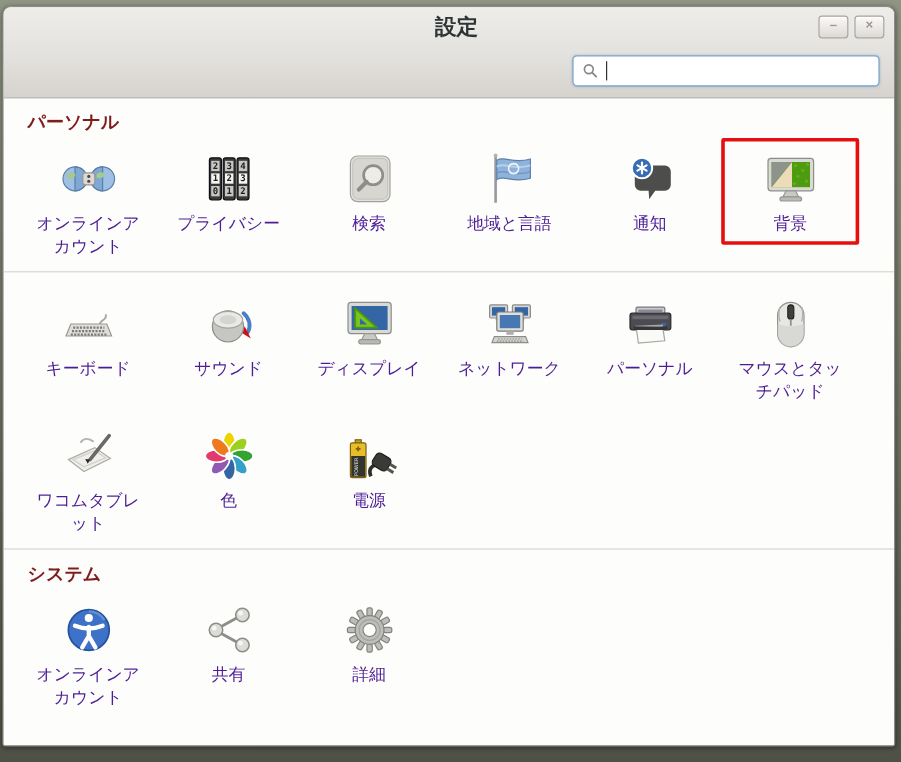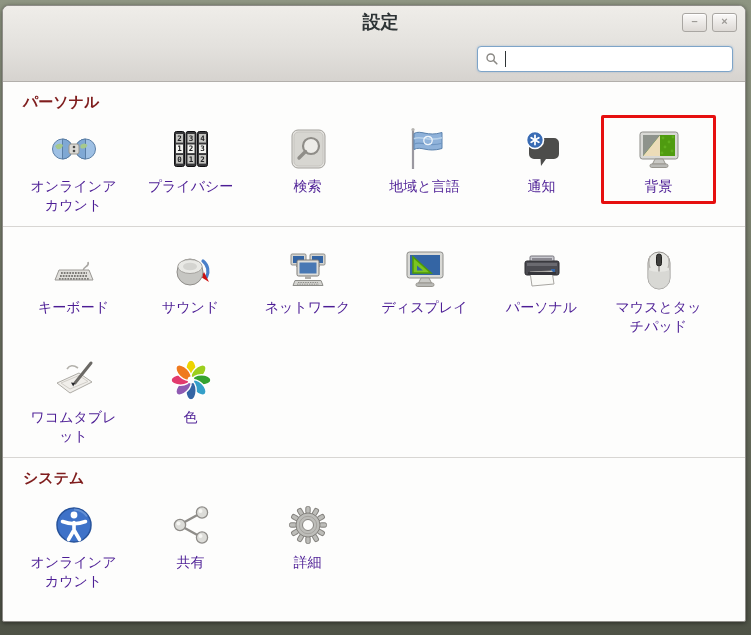--- a/index.html
+++ b/index.html
@@ -200,51 +200,51 @@
 <circle cx="23" cy="26" r="13" fill="#c6c6c2" stroke="#8f8d89"></circle>
 <ellipse cx="23" cy="20.5" rx="12.2" ry="7" fill="#e9e9e5" stroke="#a5a39f"></ellipse>
 <ellipse cx="23" cy="20.5" rx="7" ry="3.8" fill="#d4d4d0"></ellipse>
               </svg>
             </div>
             <div class="label">サウンド</div>
           </div>
           <div class="item">
             <div class="icon">
               <svg viewBox="0 0 48 48">
+<rect x="6" y="6" width="36" height="26" rx="2.5" fill="#d9d9d5" stroke="#8d8d89"></rect>
+<rect x="9" y="9" width="30" height="20" fill="#3465a4"></rect>
+<polygon points="12,11 12,27 30,27" fill="#7ac421" stroke="#4e9a06" stroke-width="1.5"></polygon>
+<polygon points="16,19.5 16,24.5 22,24.5" fill="#3465a4"></polygon>
+<path d="M20 32 h8 l2.5 5 h-13 z" fill="#c9c9c5" stroke="#98968f"></path>
+<rect x="15" y="37" width="18" height="3.5" rx="1.7" fill="#b9b9b5" stroke="#98968f"></rect>
+              </svg>
+            </div>
+            <div class="label">ディスプレイ</div>
+          </div>
+          <div class="item">
+            <div class="icon">
+              <svg viewBox="0 0 48 48">
 <rect x="7" y="8" width="15" height="11" rx="1.2" fill="#d4d4d0" stroke="#8d8d89"></rect>
 <rect x="9" y="10" width="11" height="7" fill="#3465a4"></rect>
 <rect x="26" y="8" width="15" height="11" rx="1.2" fill="#d4d4d0" stroke="#8d8d89"></rect>
 <rect x="28" y="10" width="11" height="7" fill="#3465a4"></rect>
 <rect x="12" y="19" width="5" height="2" fill="#b0aeaa"></rect>
                 <rect x="31" y="19" width="5" height="2" fill="#b0aeaa"></rect>
 <rect x="13" y="14" width="22" height="16" rx="1.6" fill="#dededa" stroke="#7d7b77"></rect>
 <rect x="15.5" y="16.5" width="17" height="11" fill="#4878b4"></rect>
 <rect x="21" y="30" width="6" height="3" fill="#b0aeaa"></rect>
 <path d="M11 34.5 h26 l2 5 h-30 z" fill="#d4d4d0" stroke="#8d8d89"></path>
 <path d="M14 36.5 h20 M13 38.2 h22" stroke="#8d8d89" stroke-width="1" stroke-dasharray="1.4 1" fill="none"></path>
               </svg>
             </div>
             <div class="label">ネットワーク</div>
           </div>
           <div class="item">
             <div class="icon">
               <svg viewBox="0 0 48 48">
-<rect x="6" y="6" width="36" height="26" rx="2.5" fill="#d9d9d5" stroke="#8d8d89"></rect>
-<rect x="9" y="9" width="30" height="20" fill="#3465a4"></rect>
-<polygon points="12,11 12,27 30,27" fill="#7ac421" stroke="#4e9a06" stroke-width="1.5"></polygon>
-<polygon points="16,19.5 16,24.5 22,24.5" fill="#3465a4"></polygon>
-<path d="M20 32 h8 l2.5 5 h-13 z" fill="#c9c9c5" stroke="#98968f"></path>
-<rect x="15" y="37" width="18" height="3.5" rx="1.7" fill="#b9b9b5" stroke="#98968f"></rect>
-              </svg>
-            </div>
-            <div class="label">ディスプレイ</div>
-          </div>
-          <div class="item">
-            <div class="icon">
-              <svg viewBox="0 0 48 48">
 <rect x="12" y="10" width="24" height="6" rx="1.2" fill="#c9c9cf" stroke="#77757d"></rect>
 <rect x="14" y="12" width="20" height="2" fill="#8a8890"></rect>
 <rect x="7" y="15" width="34" height="14" rx="2" fill="#4b4b51" stroke="#2a2a2e"></rect>
 <rect x="9" y="17" width="30" height="3" fill="#6a6a70"></rect>
 <rect x="33" y="23" width="4" height="3" fill="#3465a4"></rect>
 <polygon points="12,26 34,25 36,38 14,40" fill="#fafaf7" stroke="#a8a6a2"></polygon>
 <rect x="10" y="26" width="28" height="3" fill="#35353a"></rect>
               </svg>
             </div>
             <div class="label">パーソナル</div>
@@ -281,20 +281,39 @@
                 <ellipse cx="24" cy="13.5" rx="5.2" ry="9.5" fill="#35a32f" stroke="#fff" stroke-width="1.4" transform="rotate(90 24 24)"></ellipse>
                 <ellipse cx="24" cy="13.5" rx="5.2" ry="9.5" fill="#35a0c9" stroke="#fff" stroke-width="1.4" transform="rotate(135 24 24)"></ellipse>
                 <ellipse cx="24" cy="13.5" rx="5.2" ry="9.5" fill="#3465a4" stroke="#fff" stroke-width="1.4" transform="rotate(180 24 24)"></ellipse>
                 <ellipse cx="24" cy="13.5" rx="5.2" ry="9.5" fill="#8f5bb2" stroke="#fff" stroke-width="1.4" transform="rotate(225 24 24)"></ellipse>
                 <ellipse cx="24" cy="13.5" rx="5.2" ry="9.5" fill="#e23a6e" stroke="#fff" stroke-width="1.4" transform="rotate(270 24 24)"></ellipse>
                 <ellipse cx="24" cy="13.5" rx="5.2" ry="9.5" fill="#ef7a1e" stroke="#fff" stroke-width="1.4" transform="rotate(315 24 24)"></ellipse>
                 <circle cx="24" cy="24" r="3.4" fill="#fdfdfa"></circle>
               </svg>
             </div>
             <div class="label">色</div>
+          </div>
+          <div class="item">
+            <div class="icon">
+              <svg viewBox="0 0 48 48">
+<rect x="12" y="10.5" width="5" height="3" fill="#c8a020" stroke="#7c5f10"></rect>
+<rect x="8" y="13" width="13" height="29" rx="1.6" fill="#e8be28" stroke="#7c5f10"></rect>
+<rect x="8.7" y="24" width="11.6" height="17.3" fill="#33332f"></rect>
+<line x1="14.5" y1="16" x2="14.5" y2="20" stroke="#7c5f10" stroke-width="1.4"></line>
+<line x1="12.5" y1="18" x2="16.5" y2="18" stroke="#7c5f10" stroke-width="1.4"></line>
+<text x="14.5" y="33" font-size="4.2" fill="#e8e8e0" text-anchor="middle" transform="rotate(-90 14.5 33)" font-family="'DejaVu Sans',sans-serif">POWER</text>
+<path d="M25 41 q-3 -8 5 -10" stroke="#2e2e2a" stroke-width="3" fill="none"></path>
+<g transform="rotate(32 34 29)">
+<rect x="27" y="23" width="14" height="12" rx="3.5" fill="#3a3a36" stroke="#1e1e1a"></rect>
+<rect x="41" y="25.5" width="6" height="2.6" fill="#55554f"></rect>
+<rect x="41" y="30" width="6" height="2.6" fill="#55554f"></rect>
+                </g>
+              </svg>
+            </div>
+            <div class="label">電源</div>
           </div>
         </div>
       </div>
       <div class="section">
         <div class="section-title">システム</div>
         <div class="items">
           <div class="item">
             <div class="icon">
               <svg viewBox="0 0 48 48">
 <circle cx="24" cy="24" r="17" fill="#3e72c8" stroke="#27539b" stroke-width="1.5"></circle>

